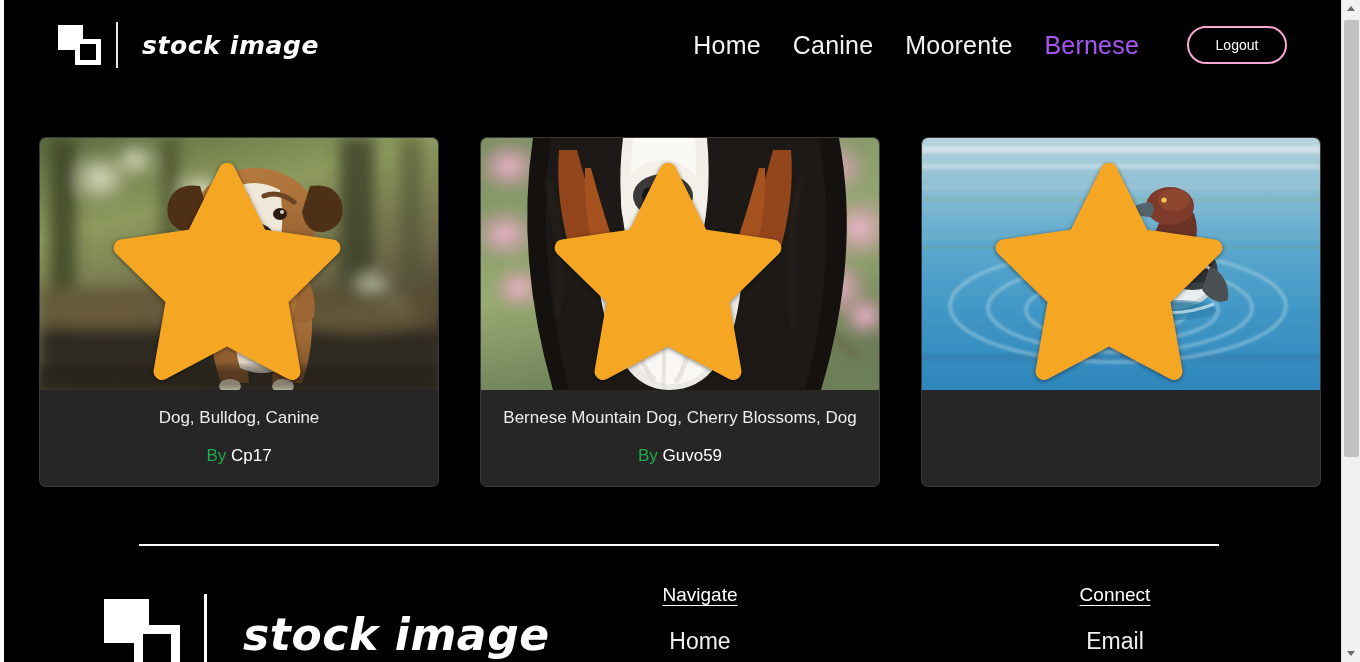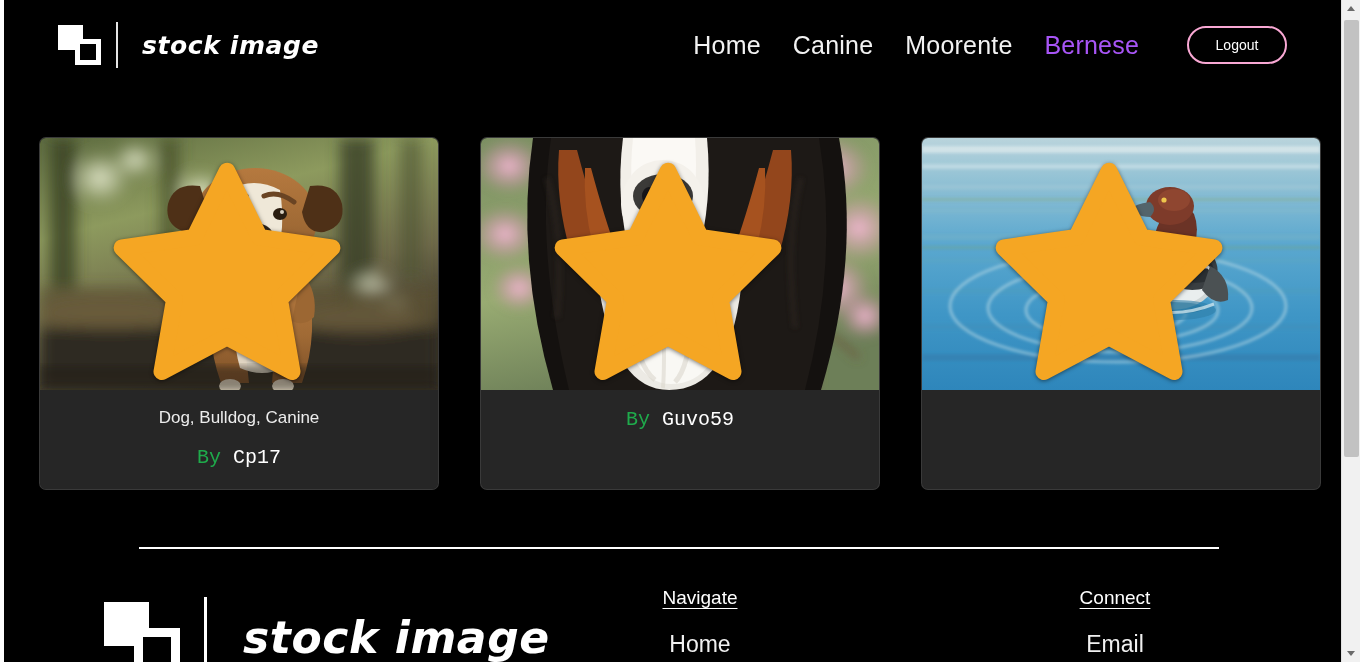--- a/index.html
+++ b/index.html
@@ -199,21 +199,21 @@
     text-align: center;
     background: #262626;
   }
   .card-title {
     color: #ececec;
     font-size: 17px;
     line-height: 1.2;
     margin-bottom: 18px;
     white-space: nowrap;
   }
-  .card-author { font-size: 20px; font-family: Liberation Mono, monospace; }
+  .card-author { font-size: 17px; }
   .by-word { color: #1faa4b; }
   .author-name { color: #ffffff; }
 
   
   .footer-divider {
     width: 1080px;
     height: 2px;
     background: #ffffff;
     margin: 58px auto 0 135px;
   }
@@ -488,20 +488,21 @@
                 <path d="M212 176 q-4 54 -18 68" stroke="#dcd8ce" stroke-width="5" fill="none"></path>
                 <path d="M182 174 q2 48 0 76" stroke="#dcd8ce" stroke-width="4" fill="none"></path>
               </g>
             </g>
           </svg>
           <svg class="star-badge" viewBox="0 0 24 24">
             <path d="M12 2.2l3.1 6.3 6.9 1-5 4.9 1.2 6.9-6.2-3.3-6.2 3.3 1.2-6.9-5-4.9 6.9-1z" fill="#f5a623" stroke="#f5a623" stroke-width="1.6" stroke-linejoin="round"></path>
           </svg>
         </div>
         <div class="card-body">
+          <div class="card-title">Bernese Mountain Dog, Cherry Blossoms, Dog</div>
           <div class="card-author">
             <span class="by-word">By</span>
             <span class="author-name">Guvo59</span>
           </div>
         </div>
       </div>
 
       <div class="card">
         <div class="card-media">
           <svg viewBox="0 0 398 252" preserveAspectRatio="none" aria-hidden="true">

